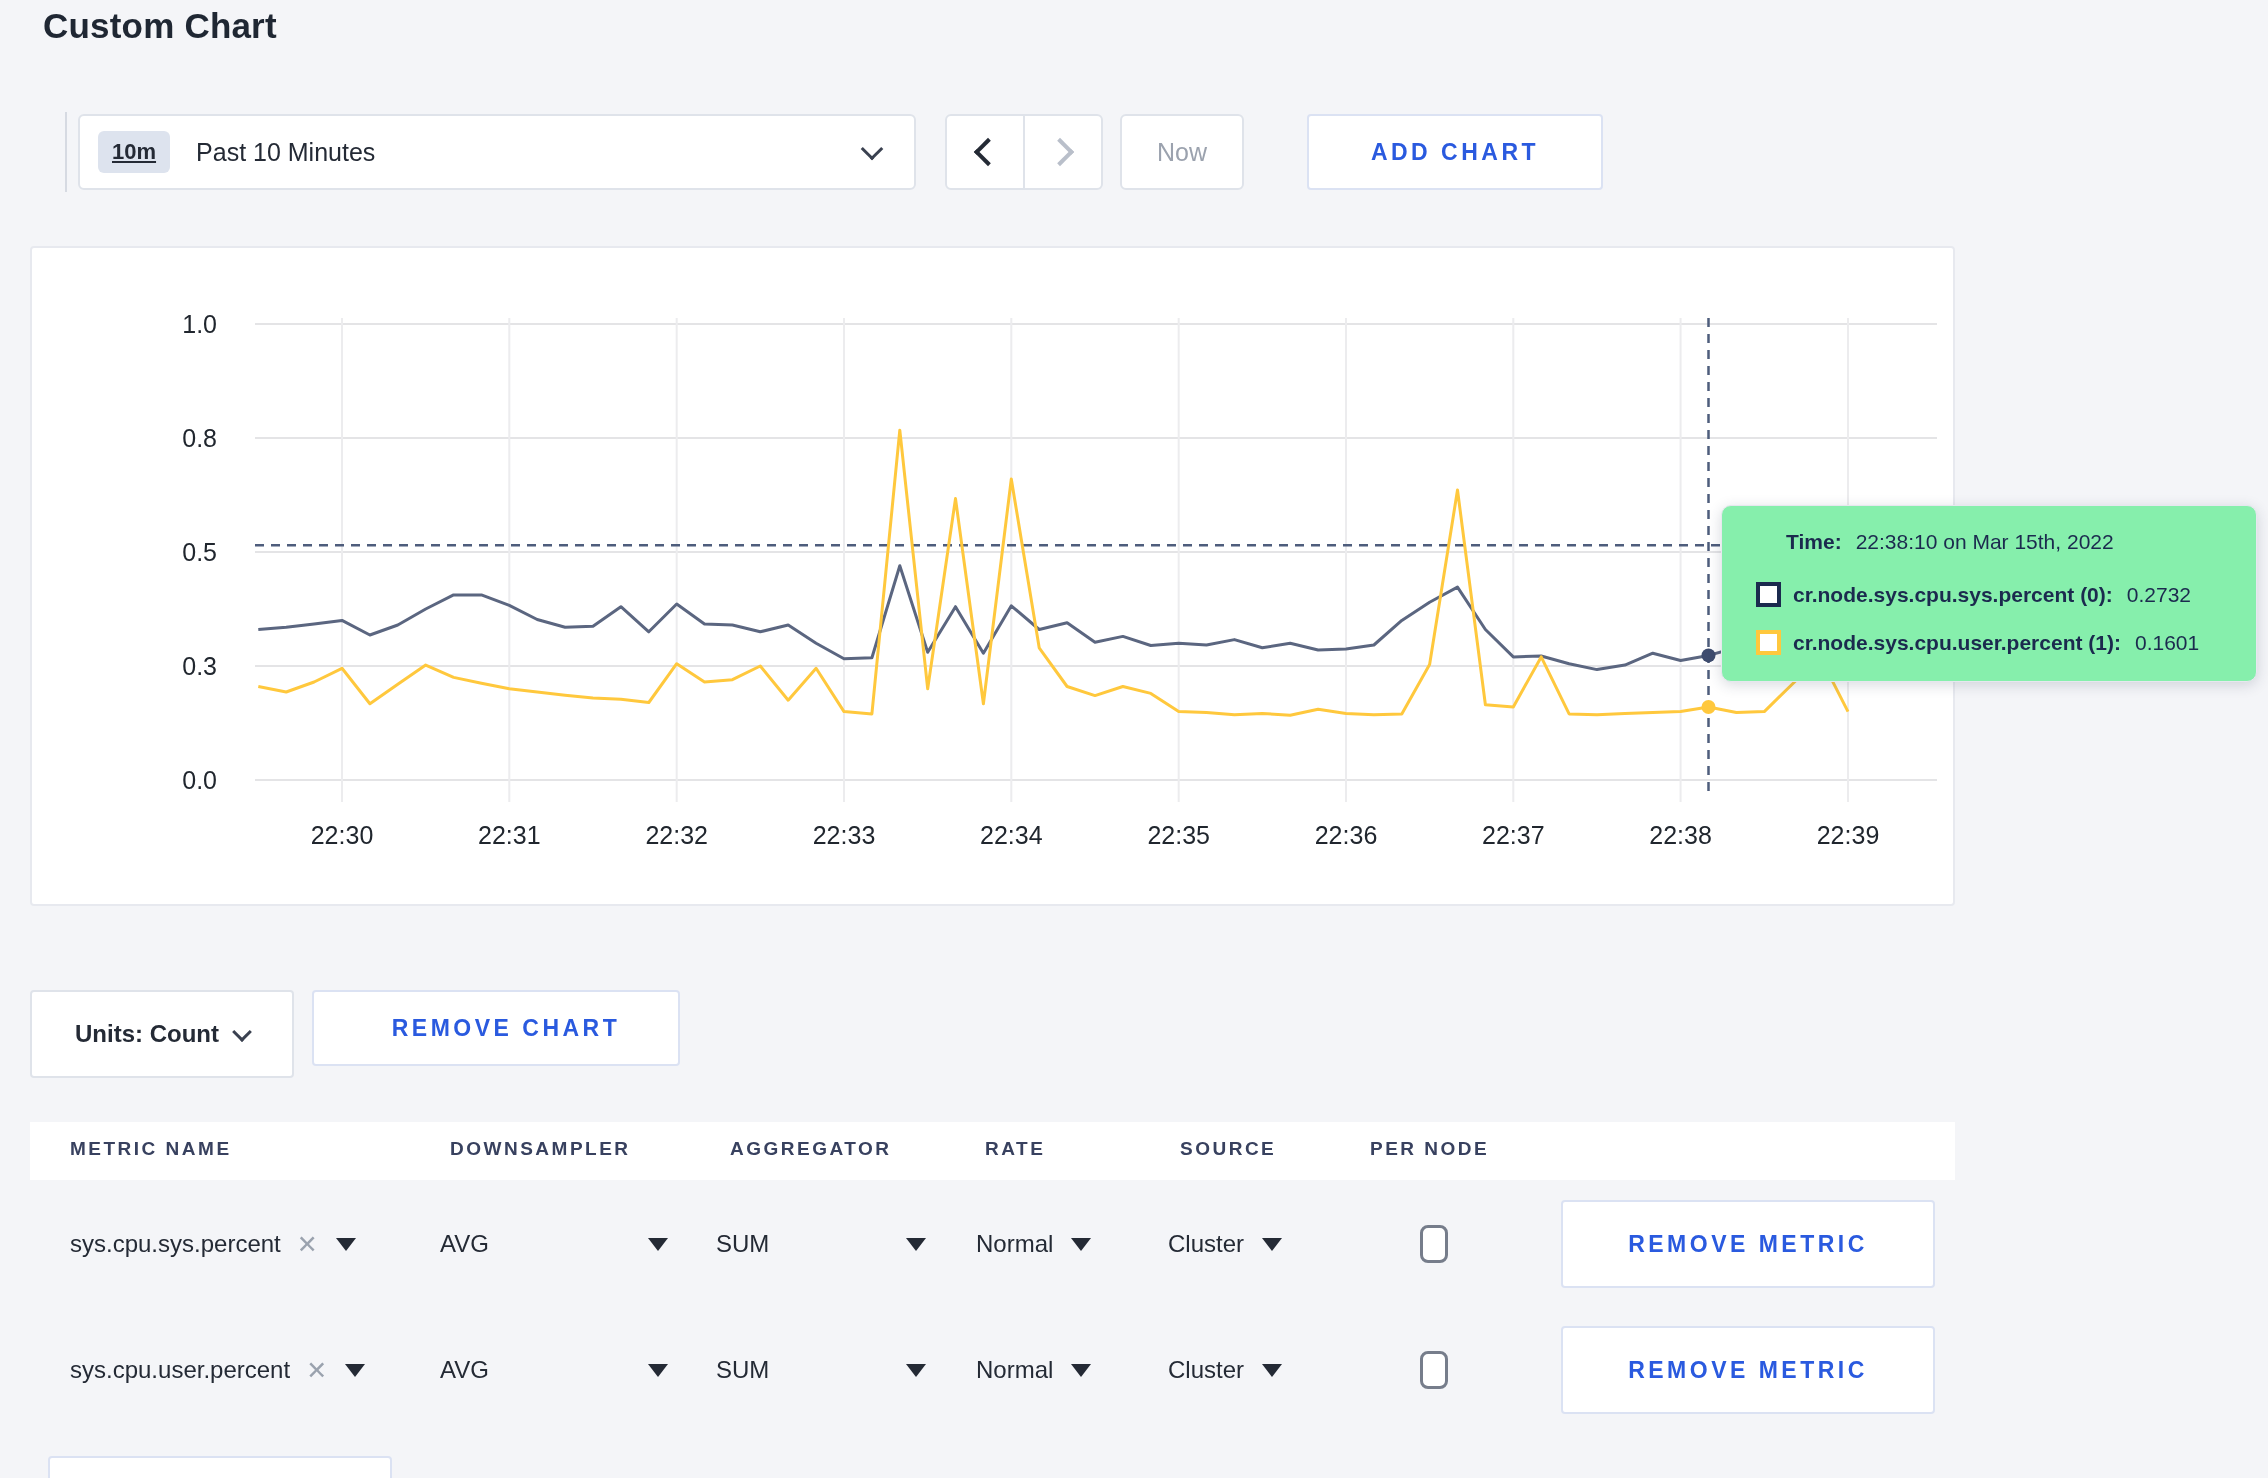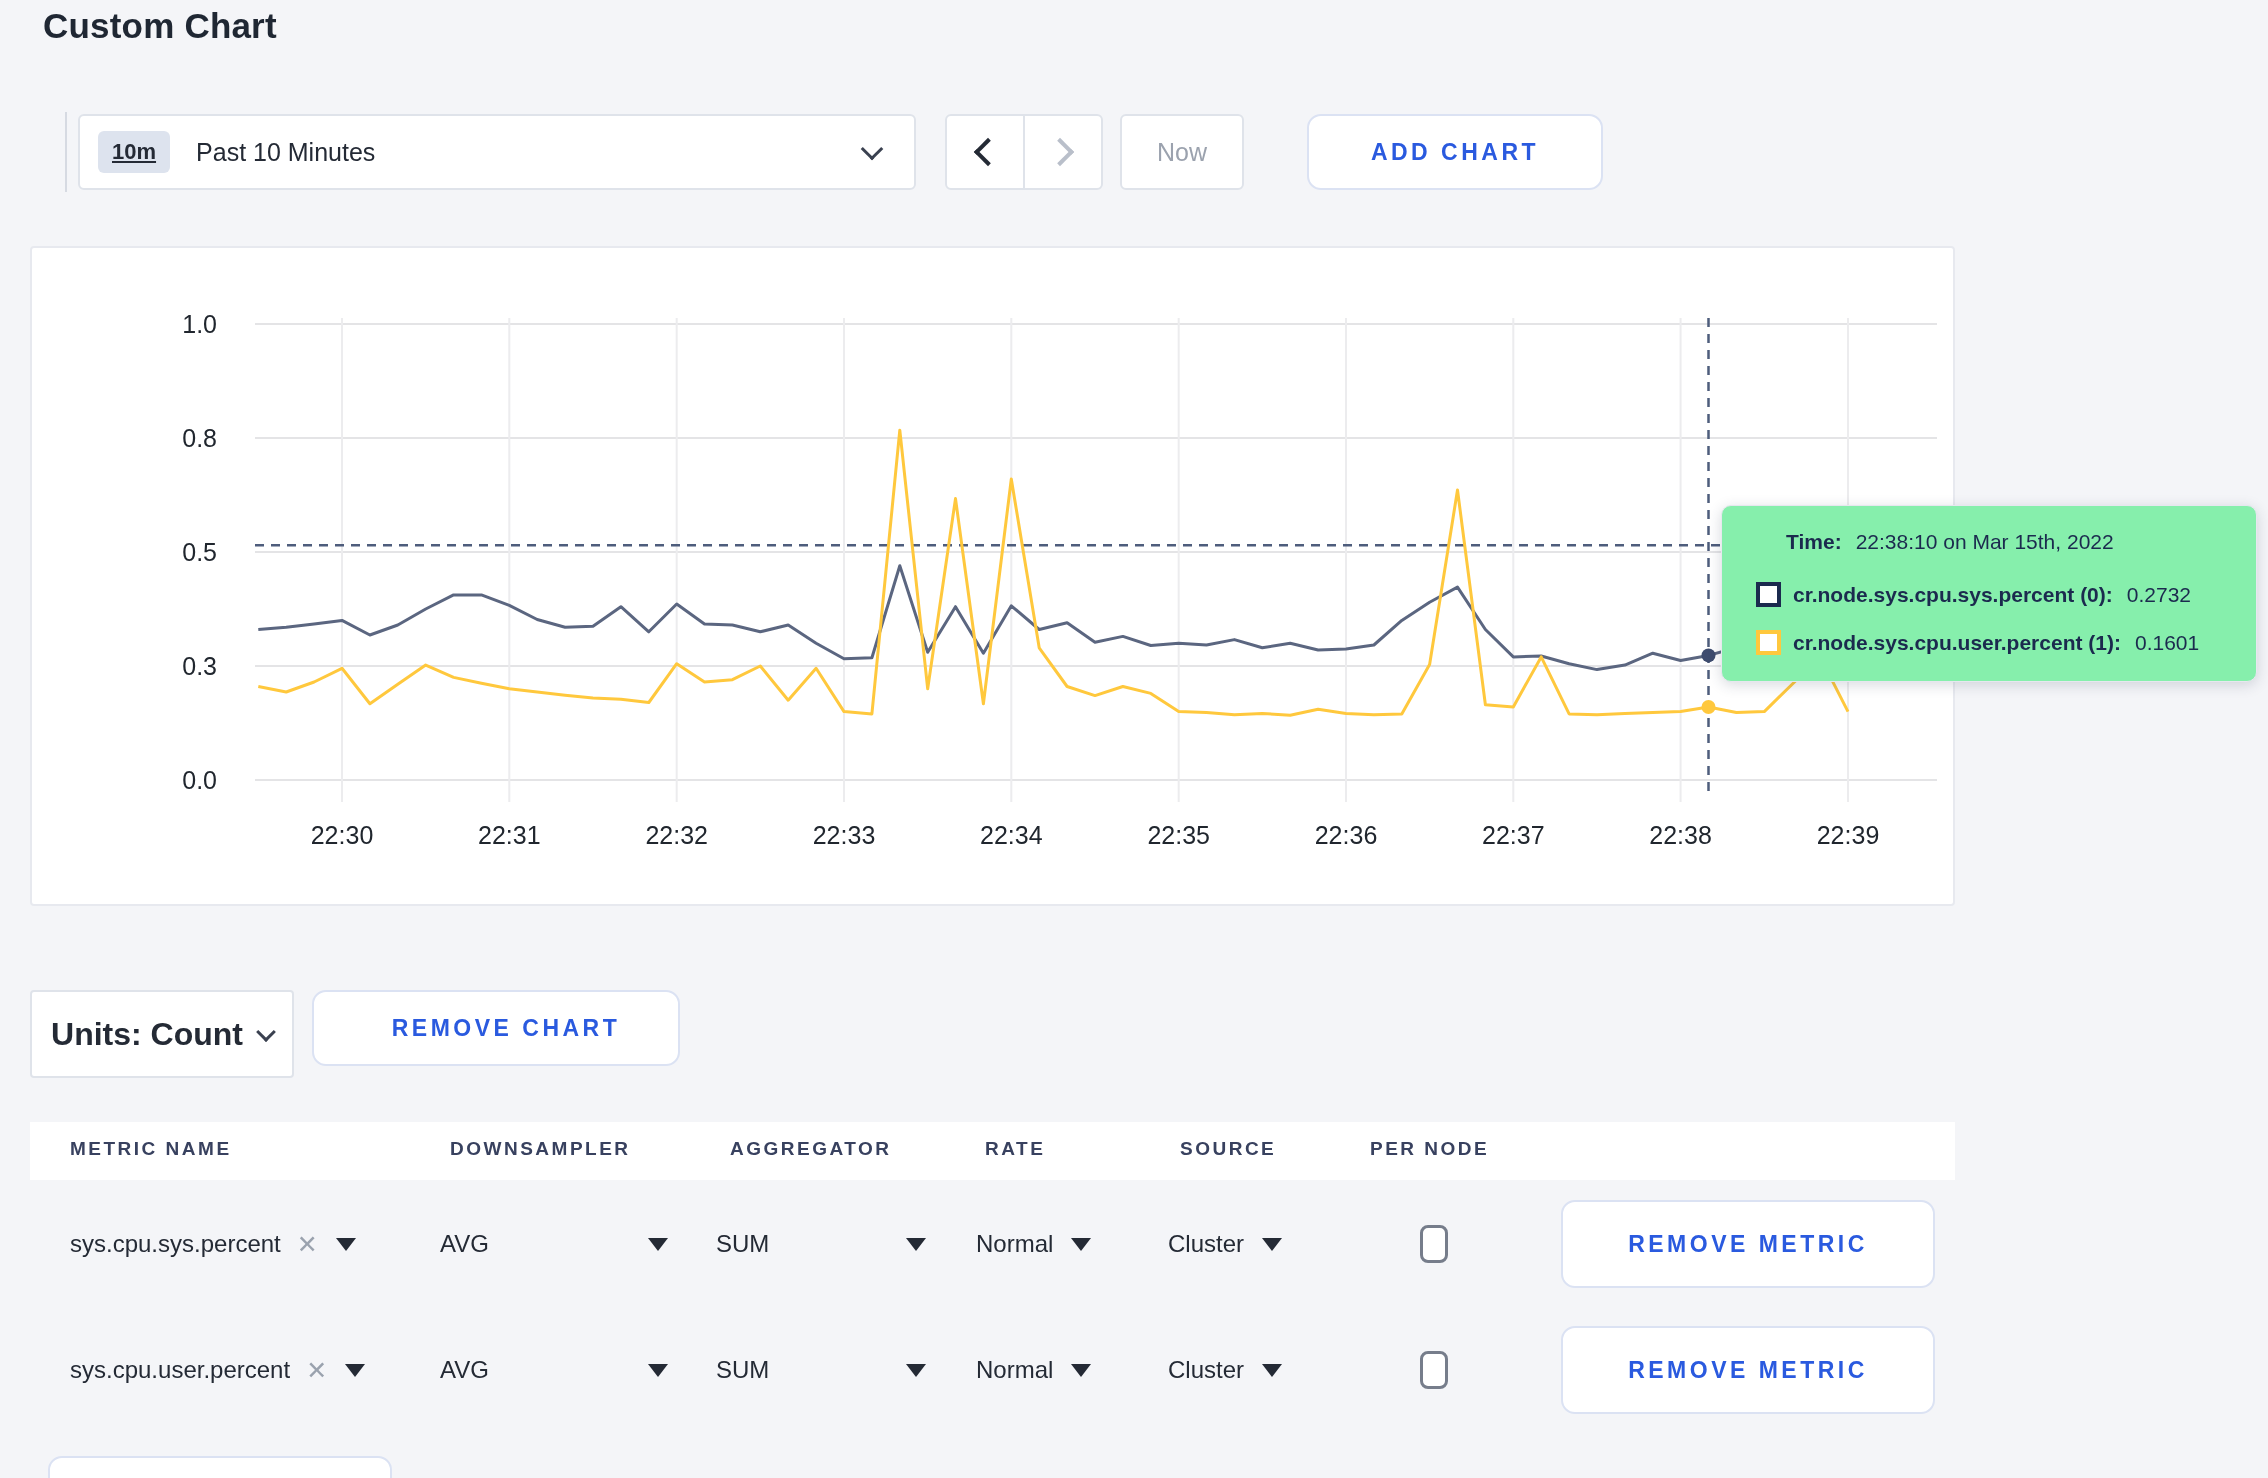--- a/index.html
+++ b/index.html
@@ -19,21 +19,21 @@
     transform:rotate(45deg);margin-left:auto;margin-right:34px;margin-top:-6px;}
   .pager{left:945px;top:114px;display:flex;}
   .pager-btn{width:80px;height:76px;background:#fff;border:2px solid #dfe3ea;box-sizing:border-box;
     display:flex;align-items:center;justify-content:center;cursor:pointer;}
   .pager-btn.prev{border-radius:6px 0 0 6px;}
   .pager-btn.next{border-radius:0 6px 6px 0;margin-left:-2px;}
   .chev-left{width:16px;height:16px;border-left:4px solid #242a35;border-bottom:4px solid #242a35;transform:rotate(45deg);margin-left:6px;}
   .chev-right{width:16px;height:16px;border-right:4px solid #b9bfca;border-top:4px solid #b9bfca;transform:rotate(45deg);margin-right:6px;}
   .now-btn{left:1120px;top:114px;width:124px;height:76px;background:#fff;border:2px solid #dfe3ea;border-radius:6px;
     box-sizing:border-box;font-size:25px;color:#9ba2ae;display:flex;align-items:center;justify-content:center;}
-  .blue-btn{background:#fff;border:2px solid #dbe2f3;border-radius:14px;box-sizing:border-box;
+  .blue-btn{background:#fff;border:2px solid #dbe2f3;border-radius:4px;box-sizing:border-box;
     color:#2a5adf;font-size:23px;font-weight:600;letter-spacing:3.5px;
     display:flex;align-items:center;justify-content:center;cursor:pointer;font-family:"Liberation Sans",sans-serif;}
   .add-chart{left:1307px;top:114px;width:296px;height:76px;}
 
   
   .chart-card{left:30px;top:246px;width:1925px;height:660px;background:#fff;border:2px solid #e7e9ef;border-radius:4px;box-sizing:border-box;}
   .hgrid{stroke:#e4e4e6;stroke-width:2;}
   .vgrid{stroke:#ececee;stroke-width:2;}
   .ylab,.xlab{font-family:"Liberation Sans",sans-serif;font-size:25px;fill:#20262e;}
   .dashline{stroke:#4e5d7c;stroke-width:2.5;stroke-dasharray:9 7;fill:none;}
@@ -45,21 +45,21 @@
   .tt-time-label{font-weight:700;margin-right:14px;}
   .tt-row{position:absolute;left:34px;display:flex;align-items:center;font-size:21px;}
   .tt-swatch{width:17px;height:17px;border:4px solid #1b2a4e;background:#fff;margin-right:12px;}
   .tt-swatch.yellow{border-color:#ffc83d;}
   .tt-label{font-weight:700;}
   .tt-val{margin-left:14px;}
 
   
   .units-btn{left:30px;top:990px;width:264px;height:88px;background:#fff;border:2px solid #dfe3ea;border-radius:4px;box-sizing:border-box;
     display:flex;align-items:center;justify-content:center;cursor:pointer;}
-  .units-label{font-size:32px;font-weight:700;color:#242a35;}
+  .units-label{font-size:24px;font-weight:700;color:#242a35;}
   .units-chev{width:11px;height:11px;border-right:3px solid #3a4150;border-bottom:3px solid #3a4150;transform:rotate(45deg);margin-left:16px;margin-top:-4px;}
   .remove-chart{left:312px;top:990px;width:368px;height:76px;padding-left:20px;}
 
   
   .thead-band{left:30px;top:1122px;width:1925px;height:58px;background:#fff;}
   .th{position:absolute;top:16px;font-size:19px;font-weight:700;letter-spacing:2.5px;color:#38415f;}
   .mrow{position:absolute;left:30px;width:1925px;height:88px;}
   .cell{position:absolute;top:0;height:88px;display:flex;align-items:center;font-size:24px;color:#242a35;}
   .x-icon{color:#9aa2ae;font-size:25px;margin-left:16px;}
   .tri{width:0;height:0;border-left:10px solid transparent;border-right:10px solid transparent;border-top:13px solid #242a35;margin-left:18px;cursor:pointer;}

